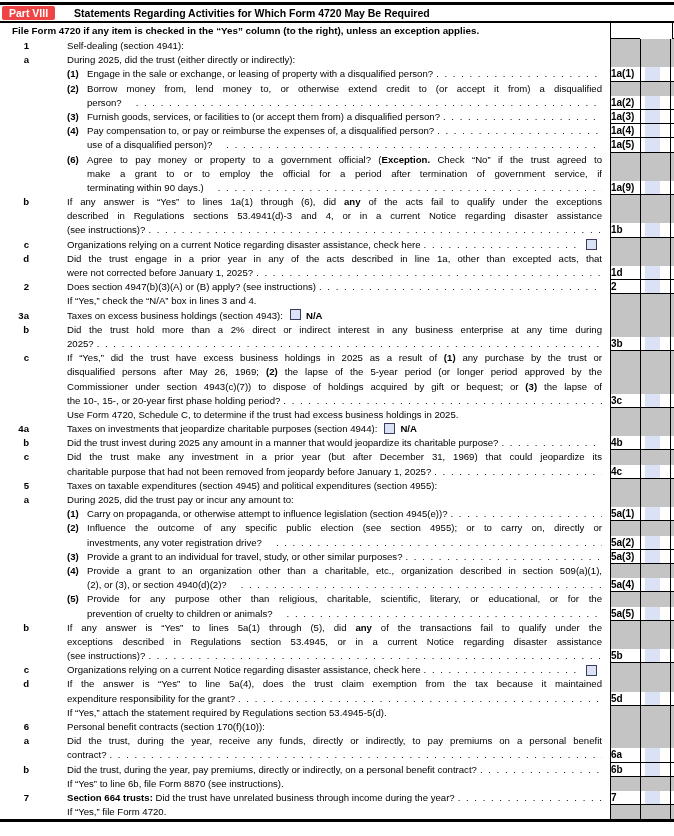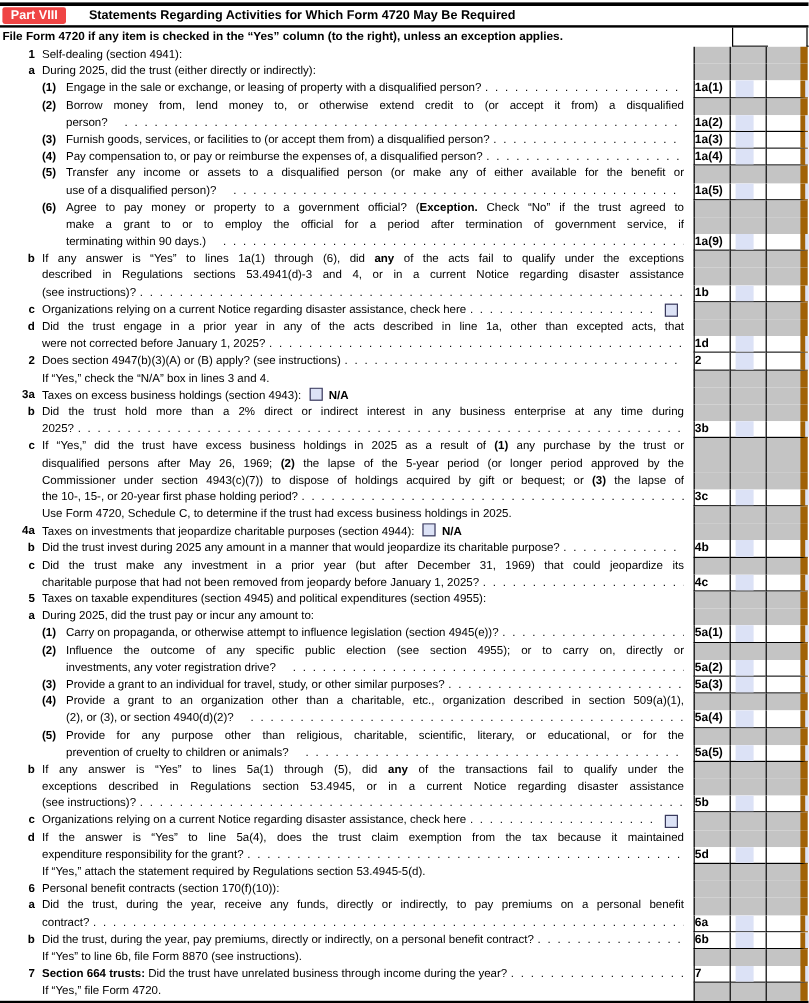--- a/index.html
+++ b/index.html
@@ -10,33 +10,33 @@
   }
   .topline{height:2.5px;background:#000;margin-top:2px;}
   .partbar{height:16px;display:flex;align-items:center;}
   .partbox{
     background:#ef4444;color:#fff;font-weight:bold;font-size:10.5px;
     padding:0 7px;height:14px;line-height:14px;border-radius:2px;flex:none;margin-left:2px;
   }
   .parttitle{font-weight:bold;font-size:10.5px;margin-left:19px;white-space:nowrap;}
   .thickline{height:2.5px;background:#000;}
   .hdrrow{display:flex;height:16px;line-height:16px;font-size:9.8px;}
-  .hdrtext{width:578px;flex:none;box-sizing:border-box;padding-left:2px;font-weight:bold;white-space:nowrap;overflow:hidden;}
+  .hdrtext{width:578px;flex:none;box-sizing:border-box;padding-left:12px;font-weight:bold;white-space:nowrap;overflow:hidden;}
   .hdrcell{font-weight:bold;text-align:center;border-bottom:1.6px solid #000;margin-left:32px;}
   .cell{box-sizing:border-box;border-left:1px solid #000;height:100%;flex:none;}
   .numcell{width:30px;font-weight:bold;font-size:10px;text-align:left;overflow:hidden;}
   .yescell{width:30px;}
   .nocell{width:34px;border-right:6px solid #a16207;padding-left:28px;}
   .row{display:flex;height:14.2px;line-height:14.2px;font-size:9.6px;}
   .row .yescell,.row .nocell,.row .numcell{background:var(--shade,#c4c4c4);}
   .row.ans .yescell,.row.ans .nocell,.row.ans .numcell{background:#fff;border-bottom:1.2px solid #000;}
   .band{display:none;width:15px;height:100%;margin-left:4px;background:var(--band,#dce2f6);}
   .row.ans .band{display:block;}
   .gutter{width:35px;flex:none;box-sizing:border-box;text-align:right;padding-right:6px;font-weight:bold;}
-  .content{width:543px;flex:none;box-sizing:border-box;padding-right:8px;display:flex;align-items:stretch;overflow:hidden;}
+  .content{width:543px;flex:none;box-sizing:border-box;padding-right:8px;display:flex;align-items:stretch;overflow:hidden;margin-left:32px;}
   .content.ind{padding-left:20px;gap:11px;}
   .content.just{display:block;text-align:justify;text-align-last:justify;white-space:nowrap;}
   .txt{white-space:nowrap;flex:none;}
   .imark{display:inline-block;width:20px;font-weight:bold;}
   .b{font-weight:bold;}
   .leader{flex:1 1 auto;min-width:0;overflow:hidden;white-space:nowrap;letter-spacing:1.5px;padding:0 3px;}
   .cb{
     display:inline-block;width:9px;height:9px;flex:none;align-self:center;
     border:1px solid var(--cbb,#3a3a5c);background:var(--band,#dce2f6);
     vertical-align:-1.5px;margin:0 5px;
@@ -135,27 +135,20 @@
           <span class="leader">. . . . . . . . . . . . . . . . . . . . . . . . . . . . . . . . . . . . . . . . . . . . . . . . . . . . . . . . . . . . . . . . . . . . . . . . . . . . . . . .</span>
         </div>
     <div class="cell numcell">1a(4)</div>
     <div class="cell yescell">
           <div class="band"></div>
         </div>
     <div class="cell nocell">
           <div class="band"></div>
         </div>
   </div>
-      <div class="row">
-    <div class="gutter"></div>
-    <div class="content just"><span class="txt"><span class="imark">(5)</span><span>Transfer any income or assets to a disqualified person (or make any of either available for the benefit or</span></span></div>
-    <div class="cell numcell"></div>
-    <div class="cell yescell"></div>
-    <div class="cell nocell"></div>
-  </div>
       <div class="row ans">
     <div class="gutter"></div>
     <div class="content ind">
           <span class="txt"><span>use of a disqualified person)?</span></span>
           <span class="leader">. . . . . . . . . . . . . . . . . . . . . . . . . . . . . . . . . . . . . . . . . . . . . . . . . . . . . . . . . . . . . . . . . . . . . . . . . . . . . . . .</span>
         </div>
     <div class="cell numcell">1a(5)</div>
     <div class="cell yescell">
           <div class="band"></div>
         </div>

